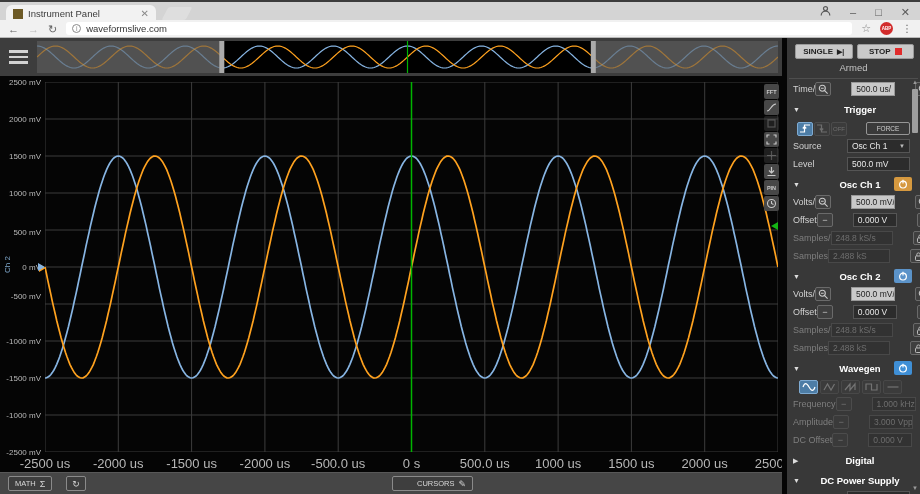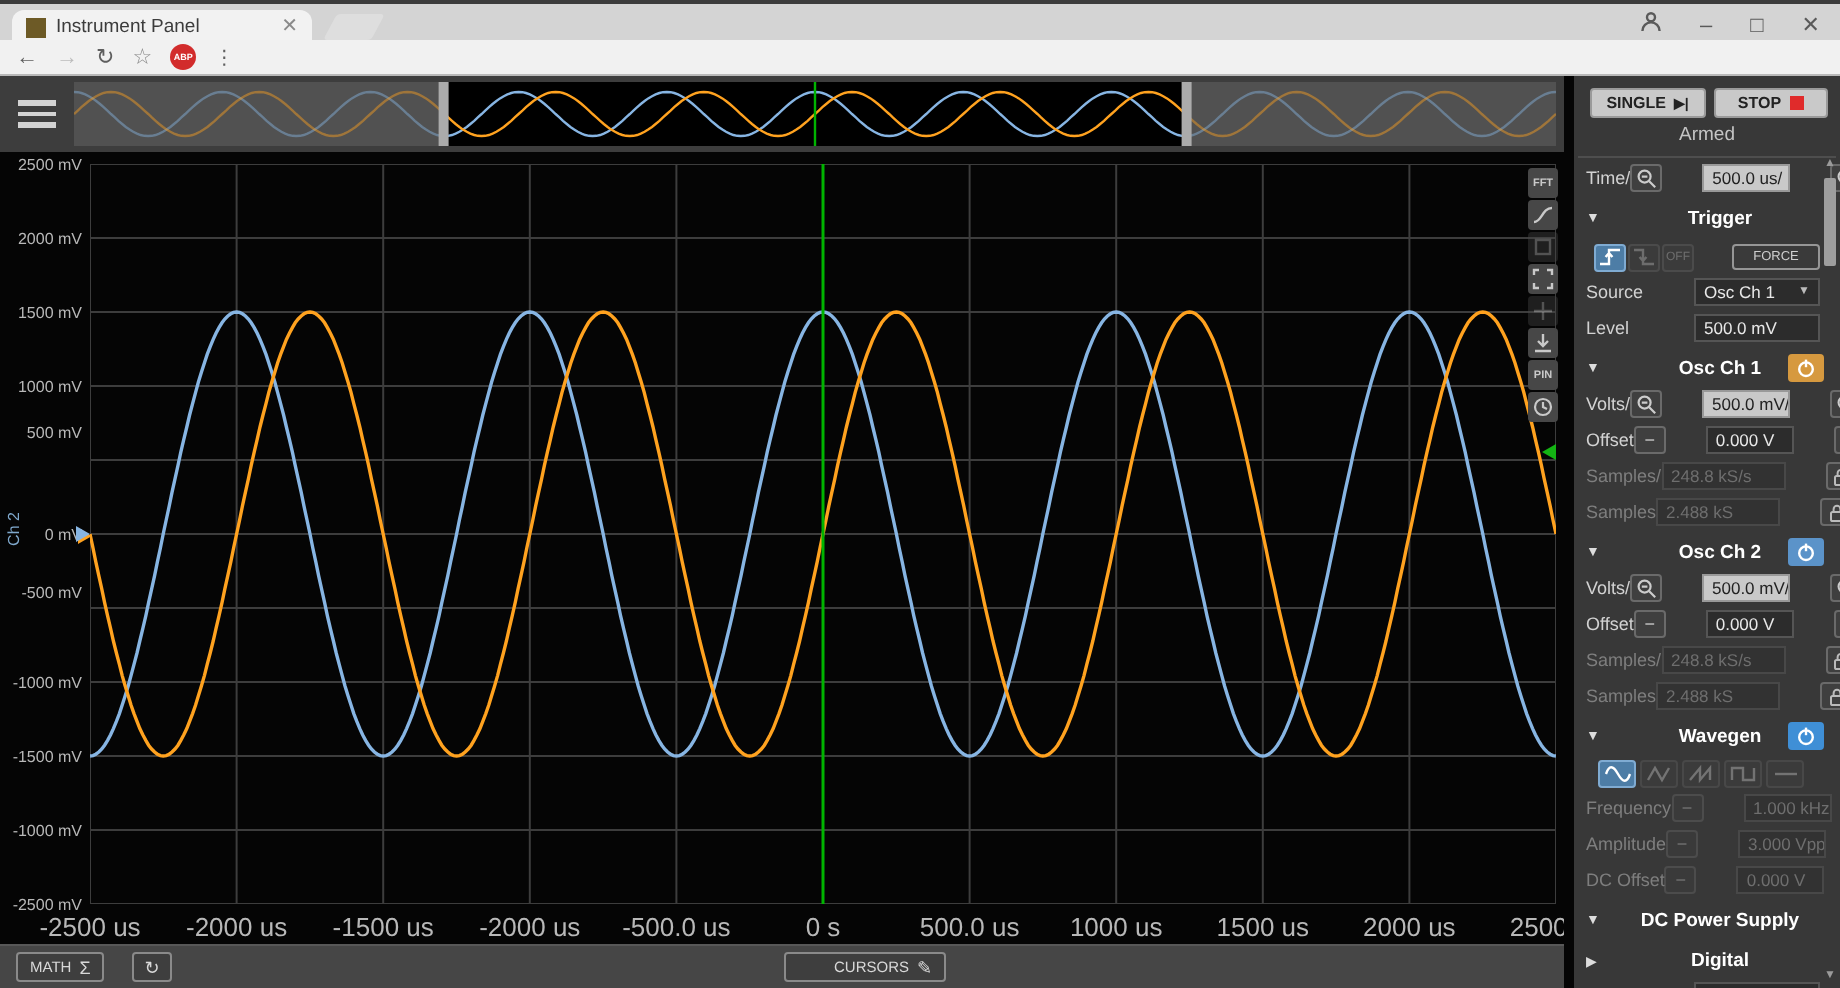--- a/index.html
+++ b/index.html
@@ -141,20 +141,24 @@
       </span>
       <span>–</span>
       <span>□</span>
       <span>✕</span>
     </div>
   </div>
   <div class="addressbar">
     <span class="nav-ic">←</span>
     <span class="nav-ic fwd">→</span>
     <span class="nav-ic">↻</span>
+    <div class="urlbox">
+      <span class="info-ic">i</span>
+      <span class="url-text">waveformslive.com</span>
+    </div>
     <span class="star">☆</span>
     <span class="abp">ABP</span>
     <span class="dots">⋮</span>
   </div>
 
   <div class="app">
 
     <div class="toolbar">
       <div class="burger">
           <div></div>
@@ -181,21 +185,21 @@
           </svg>
       </div>
     </div>
 
     <div class="chart-area">
       <div id="y-axis-labels">
           <div class="ylab" style="top: 2px;">2500 mV</div>
           <div class="ylab" style="top: 39px;">2000 mV</div>
           <div class="ylab" style="top: 76px;">1500 mV</div>
           <div class="ylab" style="top: 113px;">1000 mV</div>
-          <div class="ylab" style="top: 136px;">500 mV</div>
+          <div class="ylab" style="top: 152px;">500 mV</div>
           <div class="ylab" style="top: 187px;">0 mV</div>
           <div class="ylab" style="top: 216px;">-500 mV</div>
           <div class="ylab" style="top: 261px;">-1000 mV</div>
           <div class="ylab" style="top: 298px;">-1500 mV</div>
           <div class="ylab" style="top: 335px;">-1000 mV</div>
           <div class="ylab" style="top: 372px;">-2500 mV</div>
         </div>
       <div id="x-axis-labels">
           <div class="xlab" style="left: 5px;">-2500 us</div>
           <div class="xlab" style="left: 78.3px;">-2000 us</div>
@@ -538,27 +542,27 @@
       <div class="side-row">
         <span class="lbl dim">DC Offset</span>
         <div class="ctl">
           <button class="sq dim">−</button>
           <div class="fld dim">0.000 V</div>
           <button class="sq dim">+</button>
         </div>
       </div>
 
       <div class="sec-head">
+        <span class="tri">▶</span>
+        <span class="sec-title">Digital</span>
+      </div>
+
+      <div class="sec-head">
         <span class="tri">▼</span>
         <span class="sec-title">DC Power Supply</span>
-      </div>
-
-      <div class="sec-head">
-        <span class="tri">▶</span>
-        <span class="sec-title">Digital</span>
       </div>
       <div class="side-row">
         <span class="lbl">Ch 1</span>
         <div class="ctl">
           <div class="fld wide">0.000 V</div>
         </div>
       </div>
 
       <div class="sbar">
         <span class="arr" style="top:0;">▲</span>

